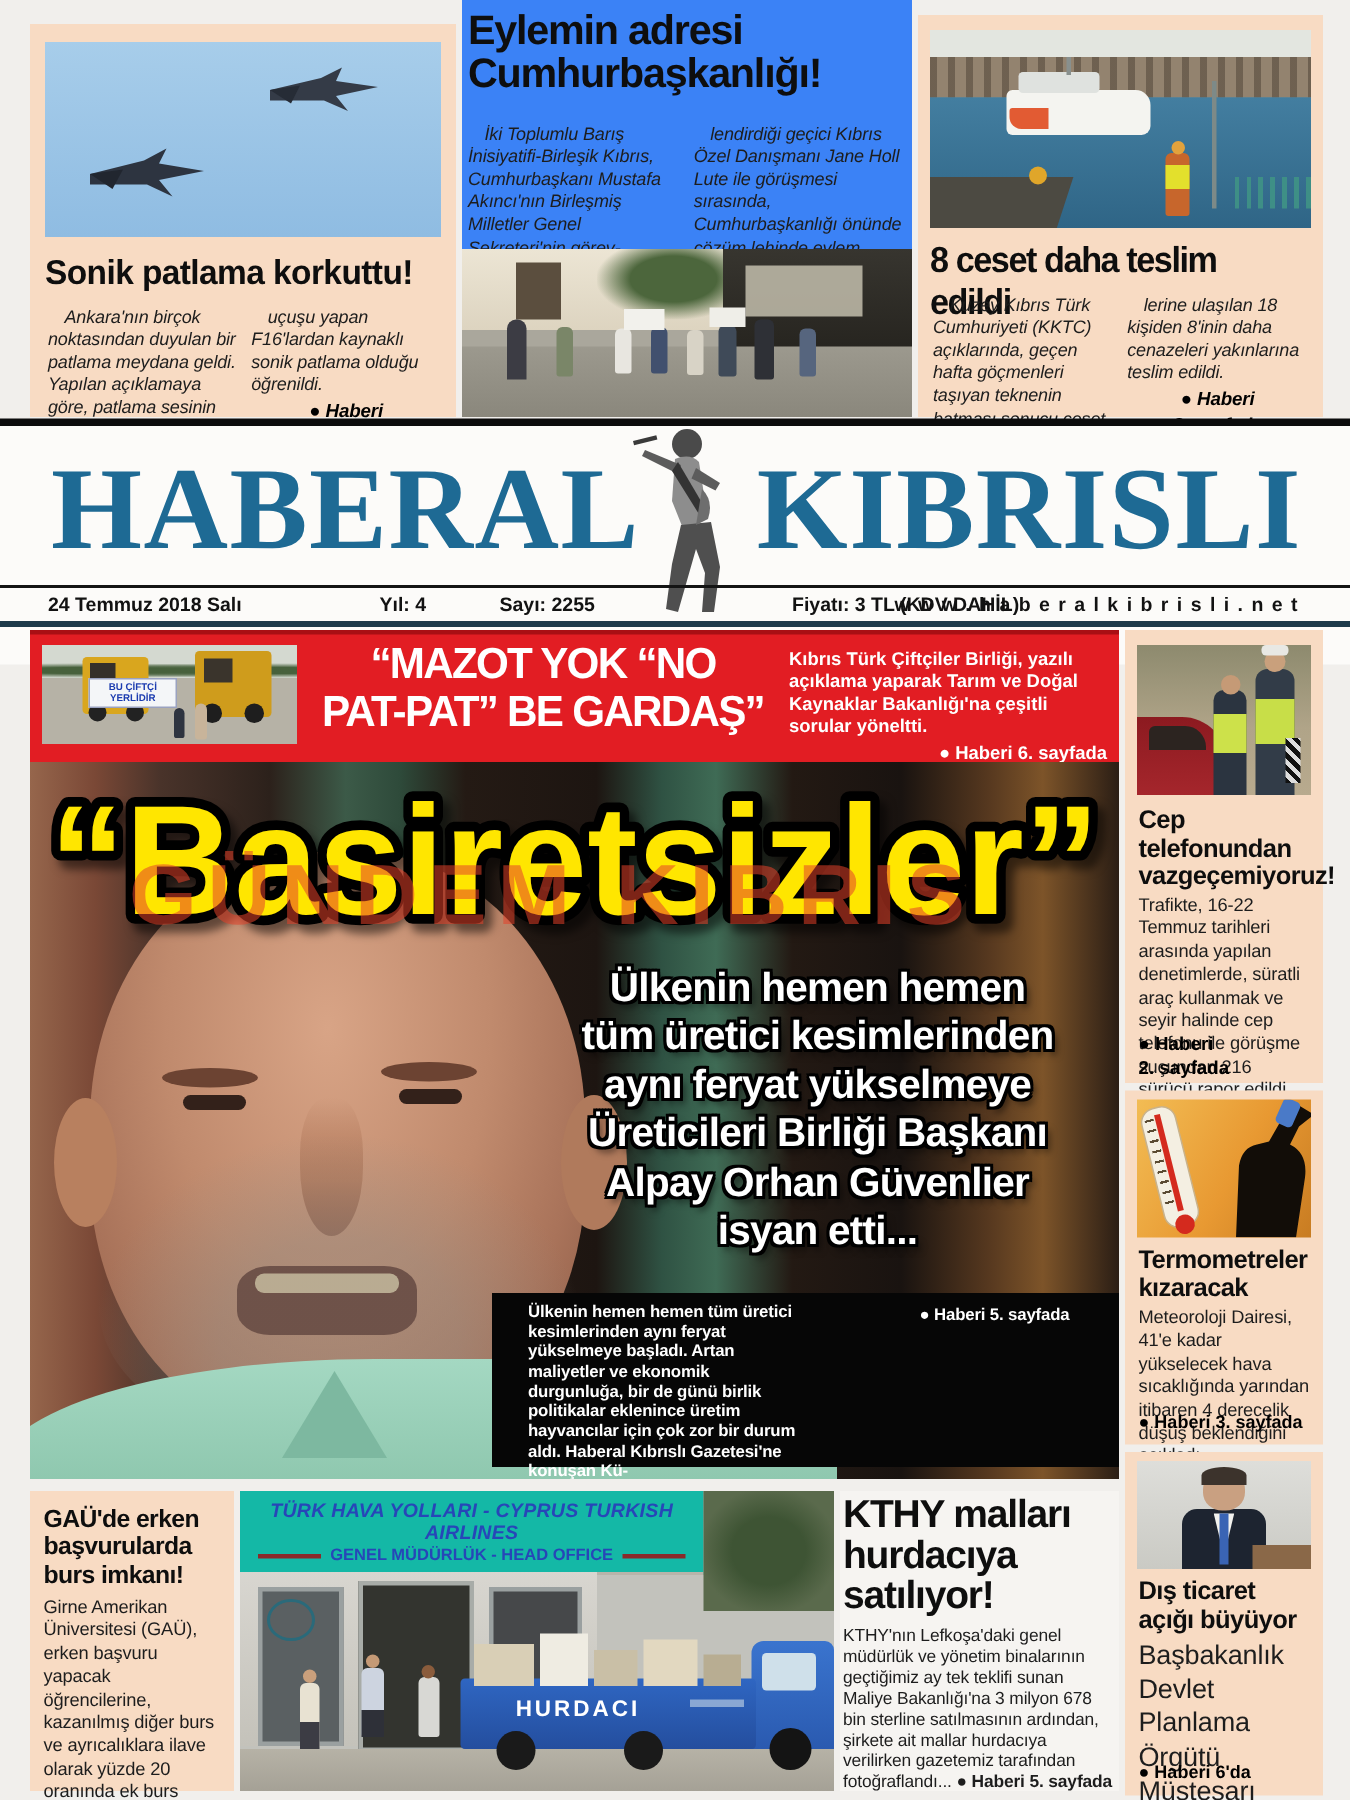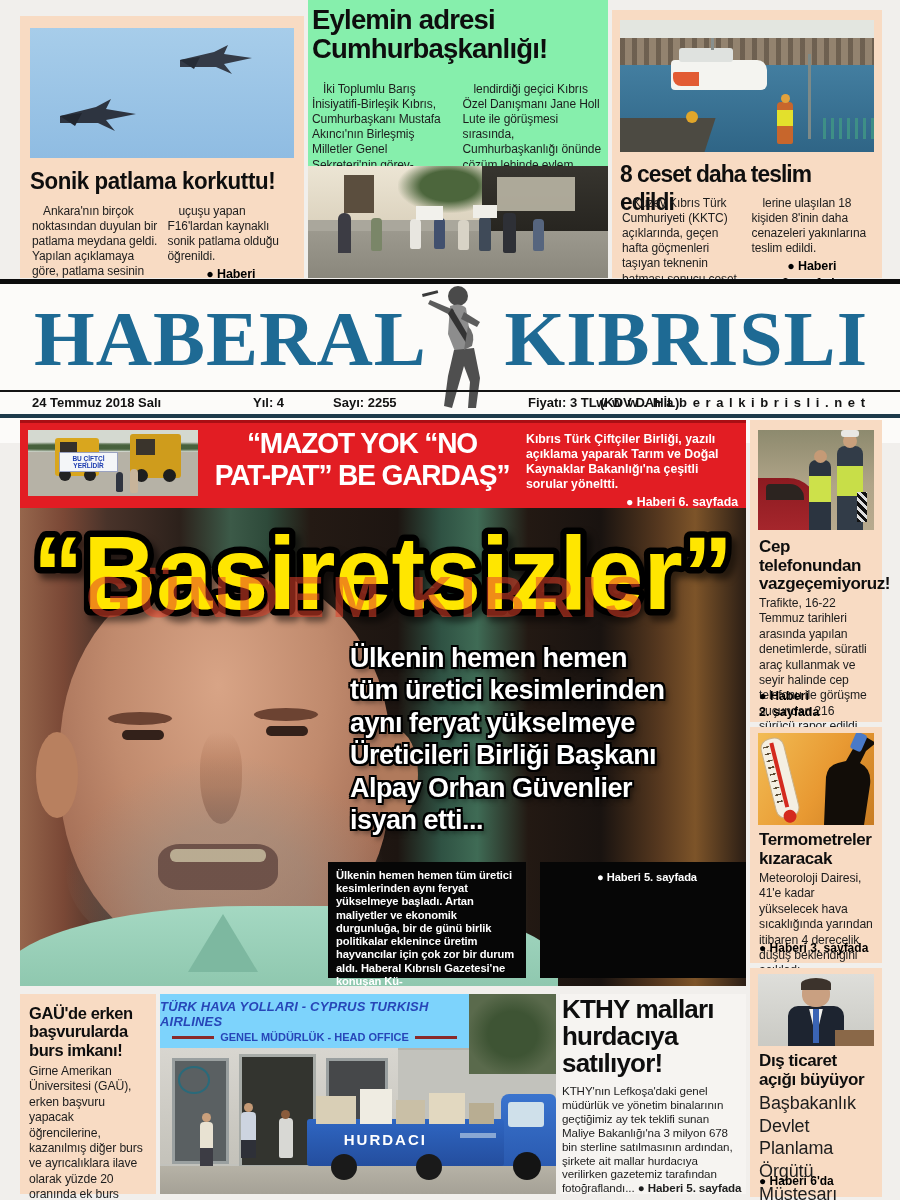--- a/index.html
+++ b/index.html
@@ -2,35 +2,35 @@
 <html><head>
 <meta charset="utf-8">
 <style>
   html,body{margin:0;padding:0;background:#d9d7d4;}
   .page{position:relative;width:900px;height:1200px;background:#f1efec;overflow:hidden;
         font-family:"Liberation Sans",sans-serif;color:#1a1a1a;}
   .abs{position:absolute;}
   .peach{background:#f8dbc3;}
   .photo{position:absolute;overflow:hidden;}
   h2,h3{margin:0;font-weight:700;color:#0e0e0e;letter-spacing:-0.4px;}
-  .cols{display:flex;gap:9px;}
+  .cols{display:flex;gap:9px;font-style:italic;}
   .cols>div{flex:1;}
   .btxt{font-size:12px;line-height:1.26;color:#1d1d1d;letter-spacing:-0.1px;}
   .btxt p{margin:0;text-indent:11px;}
   .ref{font-weight:700;text-align:center;font-size:12.5px;line-height:1.3;color:#000;}
   
   .mast-title{font-family:"Liberation Serif",serif;font-weight:700;color:#1e6a94;
               font-size:78px;letter-spacing:1px;line-height:1;}
   .infobar-item{position:absolute;top:3px;font-size:13px;font-weight:700;color:#121212;white-space:nowrap;}
   
   .outline{color:#fff;font-weight:700;
     text-shadow:-2px -2px 0 #000,2px -2px 0 #000,-2px 2px 0 #000,2px 2px 0 #000,
                 0 -2px 0 #000,0 2px 0 #000,-2px 0 0 #000,2px 0 0 #000,3px 4px 5px rgba(0,0,0,.55);}
   .blackbox{position:absolute;background:#060606;color:#fff;font-size:11.2px;font-weight:700;
-            line-height:1.18;padding:7px 8px;letter-spacing:-0.1px;}
+            line-height:1.18;padding:7px 24px;letter-spacing:-0.1px;}
   .figure{position:absolute;border-radius:4px 4px 2px 2px;}
 </style>
 </head>
 <body>
 
 <div class="page">
 
   <section class="abs peach" style="left:20px;top:16px;width:284px;height:262px;">
     <div class="photo" style="left:10px;top:12px;width:264px;height:130px;background:linear-gradient(180deg,#a7cdea,#8fbce2);">
       <svg width="264" height="130" viewBox="0 0 264 130">
@@ -52,21 +52,21 @@
       <div class="btxt">
         <p>uçuşu yapan F16'lardan kaynaklı sonik patlama olduğu öğrenildi.</p>
         <div class="ref" style="margin-top:2px;">
           <div>● Haberi</div>
           <div>3. sayfada</div>
         </div>
       </div>
     </div>
   </section>
 
-  <section class="abs" style="left:308px;top:0;width:300px;height:278px;background:#86efac;">
+  <section class="abs" style="left:308px;top:0;width:300px;height:278px;background:#3b82f6;">
     <h2 style="position:absolute;left:4px;top:6px;width:292px;font-size:27.5px;line-height:1.05;letter-spacing:-0.8px;">Eylemin adresi Cumhurbaşkanlığı!</h2>
     <div class="cols abs" style="left:4px;top:82px;width:292px;">
       <div class="btxt">
           <p>İki Toplumlu Barış İnisiyatifi-Birleşik Kıbrıs, Cumhurbaşkanı Mustafa Akıncı'nın Birleşmiş Milletler Genel Sekreteri'nin görev-</p>
         </div>
       <div class="btxt">
           <p>lendirdiği geçici Kıbrıs Özel Danışmanı Jane Holl Lute ile görüşmesi sırasında, Cumhurbaşkanlığı önünde çözüm lehinde eylem yaptı.</p>
         </div>
     </div>
     <div class="photo" style="left:0;top:166px;width:300px;height:112px;background:#aaa79c;">
@@ -204,21 +204,21 @@
       <div class="abs" style="left:150px;top:352px;width:70px;height:58px;background:#7db8a0;clip-path:polygon(50% 0,100% 100%,0 100%);"></div>
     </div>
 
     <div class="abs" style="left:66px;top:56px;width:660px;font-size:57px;font-weight:700;color:rgba(228,66,42,.55);
                 letter-spacing:7px;white-space:nowrap;z-index:3;transform:scaleX(1.02);transform-origin:left;">GÜNDEM KIBRIS</div>
 
     <svg class="abs" style="left:4px;top:2px;z-index:2;filter:drop-shadow(5px 6px 3px rgba(0,0,0,.5));" width="718" height="128" viewBox="0 0 718 128">
       <text x="359" y="99" text-anchor="middle" font-family="Liberation Sans, sans-serif" font-size="104" font-weight="700" fill="#ffe600" stroke="#000" stroke-width="13" stroke-linejoin="round" paint-order="stroke" textLength="700" lengthAdjust="spacingAndGlyphs">“Basiretsizler”</text>
     </svg>
 
-    <div class="abs outline" style="right:6px;top:134px;width:390px;font-size:27px;line-height:1.2;text-align:left;z-index:4;letter-spacing:-0.5px;">
+    <div class="abs outline" style="right:6px;top:134px;width:390px;font-size:27px;line-height:1.2;text-align:center;z-index:4;letter-spacing:-0.5px;">
       <div>Ülkenin hemen hemen</div>
       <div>tüm üretici kesimlerinden</div>
       <div>aynı feryat yükselmeye</div>
       <div>Üreticileri Birliği Başkanı</div>
       <div>Alpay Orhan Güvenlier</div>
       <div>isyan etti...</div>
     </div>
 
     <div class="blackbox" style="left:308px;top:354px;width:182px;height:102px;z-index:5;">
       <span>Ülkenin hemen hemen tüm üretici kesimlerinden aynı feryat yükselmeye başladı. Artan maliyetler ve ekonomik durgunluğa, bir de günü birlik politikalar eklenince üretim hayvancılar için çok zor bir durum aldı. Haberal Kıbrıslı Gazetesi'ne konuşan Kü-</span>
@@ -285,21 +285,21 @@
       <div class="ref" style="position:absolute;left:9px;top:206px;text-align:left;font-size:12px;">● Haberi 6'da</div>
     </section>
   </aside>
 
   <section class="abs peach" style="left:20px;top:994px;width:136px;height:200px;">
     <h3 style="position:absolute;left:9px;top:10px;width:118px;font-size:16.5px;line-height:1.12;">GAÜ'de erken başvurularda burs imkanı!</h3>
     <div class="btxt" style="position:absolute;left:9px;top:70px;width:118px;font-size:12.2px;">Girne Amerikan Üniversitesi (GAÜ), erken başvuru yapacak öğrencilerine, kazanılmış diğer burs ve ayrıcalıklara ilave olarak yüzde 20 oranında ek burs katkısı sağlayacağını duyurdu.</div>
   </section>
 
   <div class="photo" style="left:160px;top:994px;width:396px;height:200px;background:#c2c2bc;">
-    <div class="abs" style="left:0;top:0;width:78%;height:27%;background:#7dd3fc;border-bottom:2px solid #b8b4aa;">
+    <div class="abs" style="left:0;top:0;width:78%;height:27%;background:#14b8a6;border-bottom:2px solid #b8b4aa;text-align:center;">
       <div style="margin-top:5px;font-size:13px;font-weight:700;font-style:italic;color:#2746b8;letter-spacing:.2px;">TÜRK HAVA YOLLARI - CYPRUS TURKISH AIRLINES</div>
       <div style="display:flex;align-items:center;gap:6px;margin:2px 12px 0;">
         <div style="flex:1;height:3px;background:#8a2a2a;"></div>
         <div style="font-size:11px;font-weight:700;color:#2746b8;white-space:nowrap;">GENEL MÜDÜRLÜK - HEAD OFFICE</div>
         <div style="flex:1;height:3px;background:#8a2a2a;"></div>
       </div>
     </div>
     <div class="abs" style="right:0;top:0;width:22%;height:40%;background:radial-gradient(ellipse,#3e5434 40%,#5a6a4c 75%);"></div>
     <div class="abs" style="left:0;top:27%;width:60%;height:58%;background:linear-gradient(180deg,#d8d6d0,#c4c2ba);"></div>
     <div class="abs" style="left:3%;top:32%;width:13%;height:50%;background:#5a6062;border:3px solid #9aa0a0;"></div>

